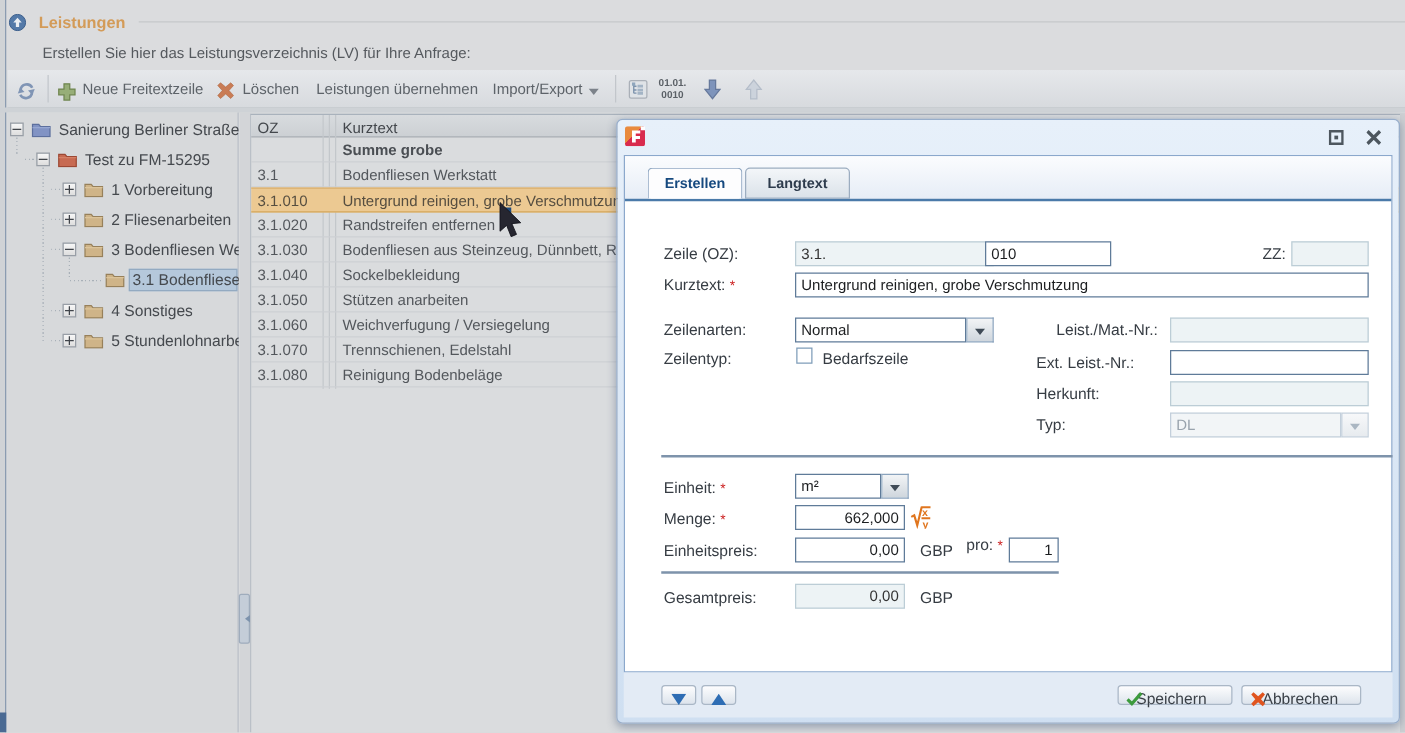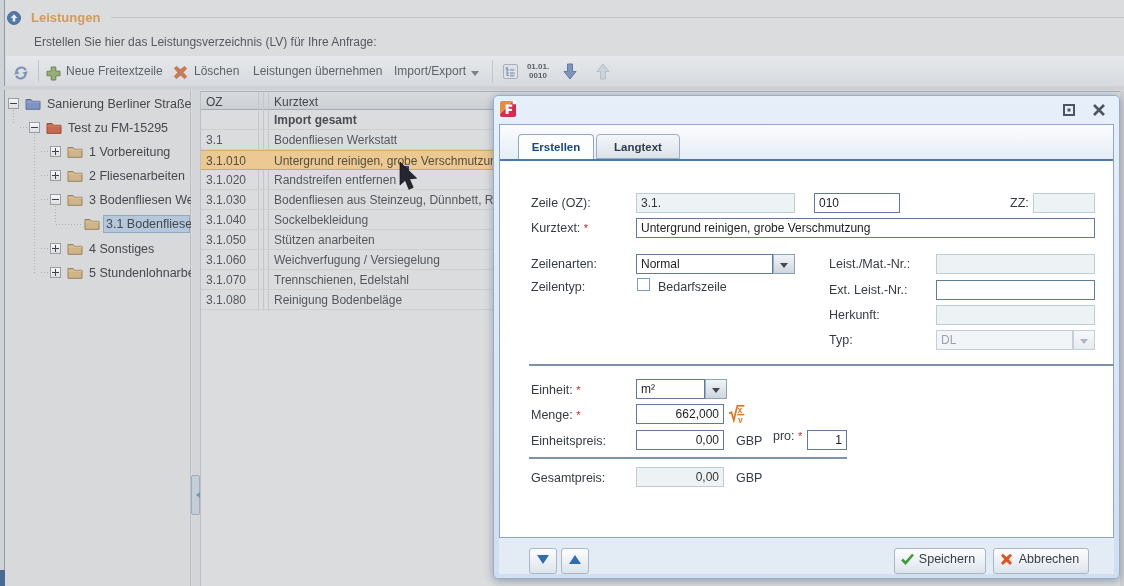--- a/index.html
+++ b/index.html
@@ -36,21 +36,21 @@
 .lbl { position:absolute; font-size:12.5px; color:#363c43; white-space:nowrap; }
 .req { color:#cc2222; font-size:11px; }
 .fld { position:absolute; font-size:12px; color:#1c1e20; background:#fff; border:1px solid #5f7b99; padding:2px 4px 0 4px; height:20px; white-space:nowrap; }
 .fro { background:#edf3f5; border:1px solid #bccdd6; color:#333; }
 .frt { text-align:right; }
 .trigger { position:absolute; width:22px; height:20px; background:linear-gradient(#f2f4f6,#cfd6dd); border:1px solid #8aa3bd; border-left:1px solid #9ab0c6; }
 .trigger:after { content:""; position:absolute; left:6px; top:8px; border:4px solid transparent; border-top:5px solid #3f4a56; }
 .trigger.dis { background:linear-gradient(#f7f8fa,#e7ebef); border-color:#c3cfdb; }
 .trigger.dis:after { border-top-color:#aab6c2; }
 .hline { position:absolute; height:2px; background:#7e93ab; }
-.btn { position:absolute; height:26px; background:linear-gradient(#fdfdfe,#dde4ec); border:1px solid #aab7c6; border-radius:3px; font-size:12.5px; color:#393f46; text-align:center; }
+.btn { position:absolute; height:16px; background:linear-gradient(#fdfdfe,#dde4ec); border:1px solid #aab7c6; border-radius:3px; font-size:12.5px; color:#393f46; }
 </style></head>
 <body>
 
 <div class="abs" id="topbar"></div>
 <div class="abs" id="leftedge"></div>
 <div class="abs" id="blbox"></div>
 <div class="abs" id="titleline"></div>
 <svg class="abs" style="left:7px;top:11px" width="14" height="14" viewBox="0 0 14 14">
     <circle cx="7" cy="7" r="6.5" fill="#5379a8" stroke="#3c5f8c" stroke-width="0.8"></circle>
     <path d="M7 3.2 L10.4 7 L8.3 7 L8.3 10.6 L5.7 10.6 L5.7 7 L3.6 7 Z" fill="#e9edf2"></path>
@@ -177,21 +177,21 @@
   <div id="ghead">
       <span class="gh" style="left:5px">OZ</span>
       <span class="gh" style="left:73px">Kurztext</span>
     </div>
   <div class="gsep" style="left:57px"></div>
   <div class="gsep" style="left:62px"></div>
   <div class="gsep" style="left:67px"></div>
   <div id="growrap" style="position:absolute;left:0;top:18px;width:924px">
       <div class="grow" style="top:0px;">
         <span class="goz"></span>
-        <span class="gkt" style="font-weight:bold;color:#4a4e53;">Import gesamt</span>
+        <span class="gkt" style="font-weight:bold;color:#4a4e53;">Summe grobe</span>
       </div>
       <div class="grow" style="top:20px;">
         <span class="goz">3.1</span>
         <span class="gkt" style="">Bodenfliesen Werkstatt</span>
       </div>
       <div class="grow" style="top:40px;background:#ecc992;border-top:1px solid #d9ae6c;border-bottom:1px solid #d3a75c;color:#564e40;">
         <span class="goz">3.1.010</span>
         <span class="gkt" style="">Untergrund reinigen, grobe Verschmutzung</span>
       </div>
       <div class="grow" style="top:60px;">
@@ -254,29 +254,29 @@
   <div id="dlgbody">
 
     <div style="position:absolute;left:0;top:0;width:613px;height:34px;background:linear-gradient(#fbfcfe,#e6edf6)"></div>
     <div style="position:absolute;left:0;top:34px;width:613px;height:2px;background:#4a7aa9"></div>
     <div style="position:absolute;left:18px;top:9px;width:76px;height:25px;background:#fdfdfe;border:1px solid #92a9c3;border-bottom:none;border-radius:4px 4px 0 0;text-align:center;font-size:11.5px;font-weight:bold;color:#16497f;padding-top:6px">Erstellen</div>
     <div style="position:absolute;left:96px;top:9px;width:84px;height:25px;background:linear-gradient(#f3f6f9,#dbe2e9);border:1px solid #9cadc0;border-radius:4px 4px 0 0;text-align:center;font-size:11.5px;font-weight:bold;color:#2e3c4d;padding-top:6px">Langtext</div>
 
     <div id="form">
         <div class="lbl" style="left:31px;top:71px">Zeile (OZ):</div>
         <div class="fld fro" style="left:136px;top:68px;width:159px;height:20px">3.1.</div>
-        <div class="fld " style="left:314px;top:68px;width:86px;height:20px">010</div>
+        <div class="fld " style="left:288px;top:68px;width:101px;height:20px">010</div>
         <div class="lbl" style="left:510px;top:71px">ZZ:</div>
         <div class="fld fro" style="left:533px;top:68px;width:62px;height:20px"></div>
         <div class="lbl" style="left:31px;top:96px">Kurztext: <span class="req">*</span></div>
         <div class="fld " style="left:136px;top:93px;width:459px;height:20px">Untergrund reinigen, grobe Verschmutzung</div>
         <div class="lbl" style="left:31px;top:132px">Zeilenarten:</div>
         <div class="fld " style="left:136px;top:129px;width:137px;height:20px">Normal</div>
         <div class="trigger" style="left:273px;top:129px"></div>
-        <div class="lbl" style="left:329px;top:132px">Leist./Mat.-Nr.:</div>
+        <div class="lbl" style="left:345px;top:132px">Leist./Mat.-Nr.:</div>
         <div class="fld fro" style="left:436px;top:129px;width:159px;height:20px"></div>
         <div class="lbl" style="left:31px;top:155px">Zeilentyp:</div>
         <div style="position:absolute;left:137px;top:153px;width:13px;height:13px;background:#fff;border:1px solid #7f9db9"></div>
         <div class="lbl" style="left:158px;top:155px">Bedarfszeile</div>
         <div class="lbl" style="left:329px;top:158px">Ext. Leist.-Nr.:</div>
         <div class="fld " style="left:436px;top:155px;width:159px;height:20px"></div>
         <div class="lbl" style="left:329px;top:183px">Herkunft:</div>
         <div class="fld fro" style="left:436px;top:180px;width:159px;height:20px"></div>
         <div class="lbl" style="left:329px;top:208px">Typ:</div>
         <div class="fld" style="left:436px;top:205px;width:137px;height:20px;background:#f2f5f7;border:1px solid #c3cfdb;color:#99a3ad">DL</div>

